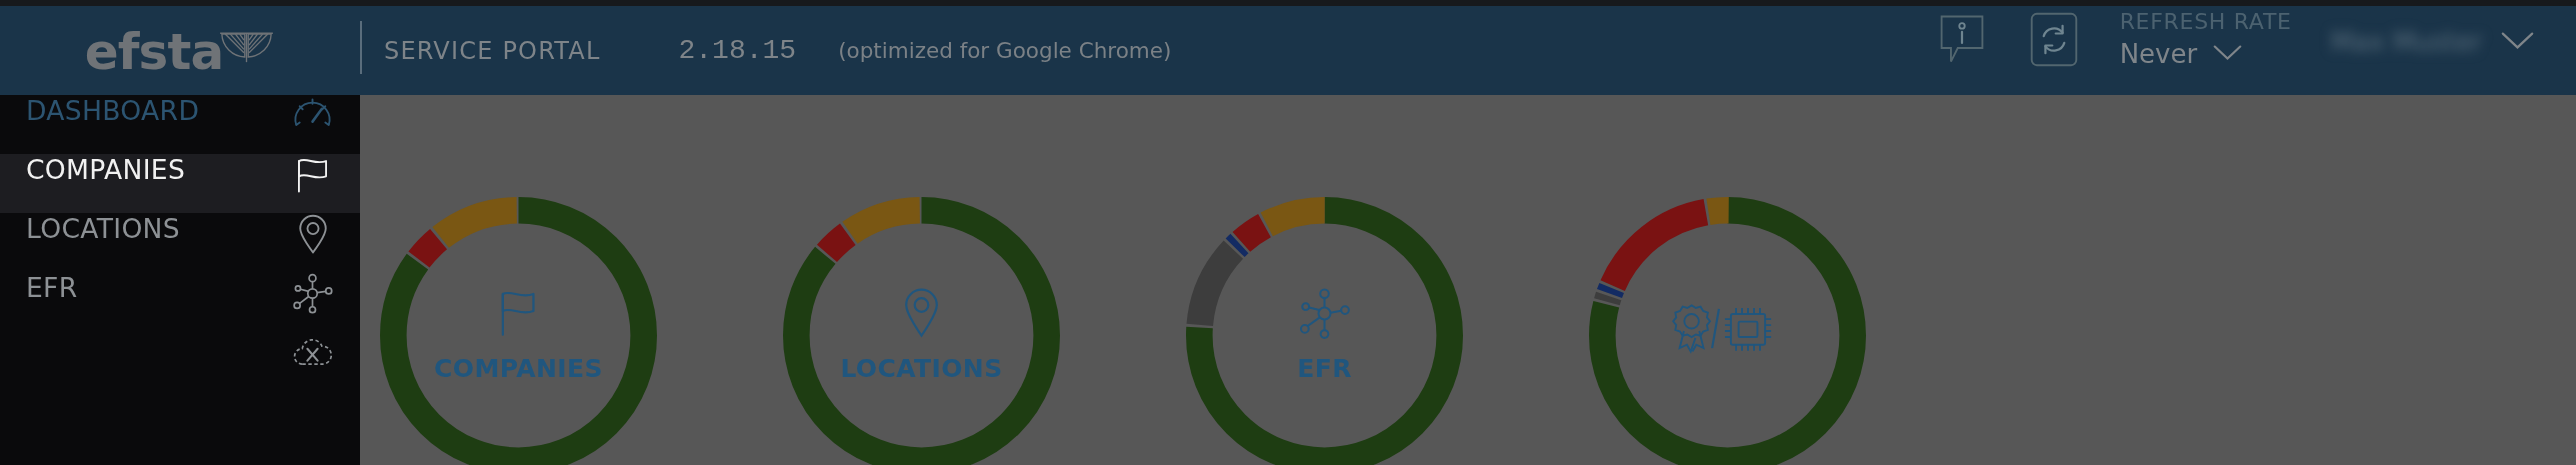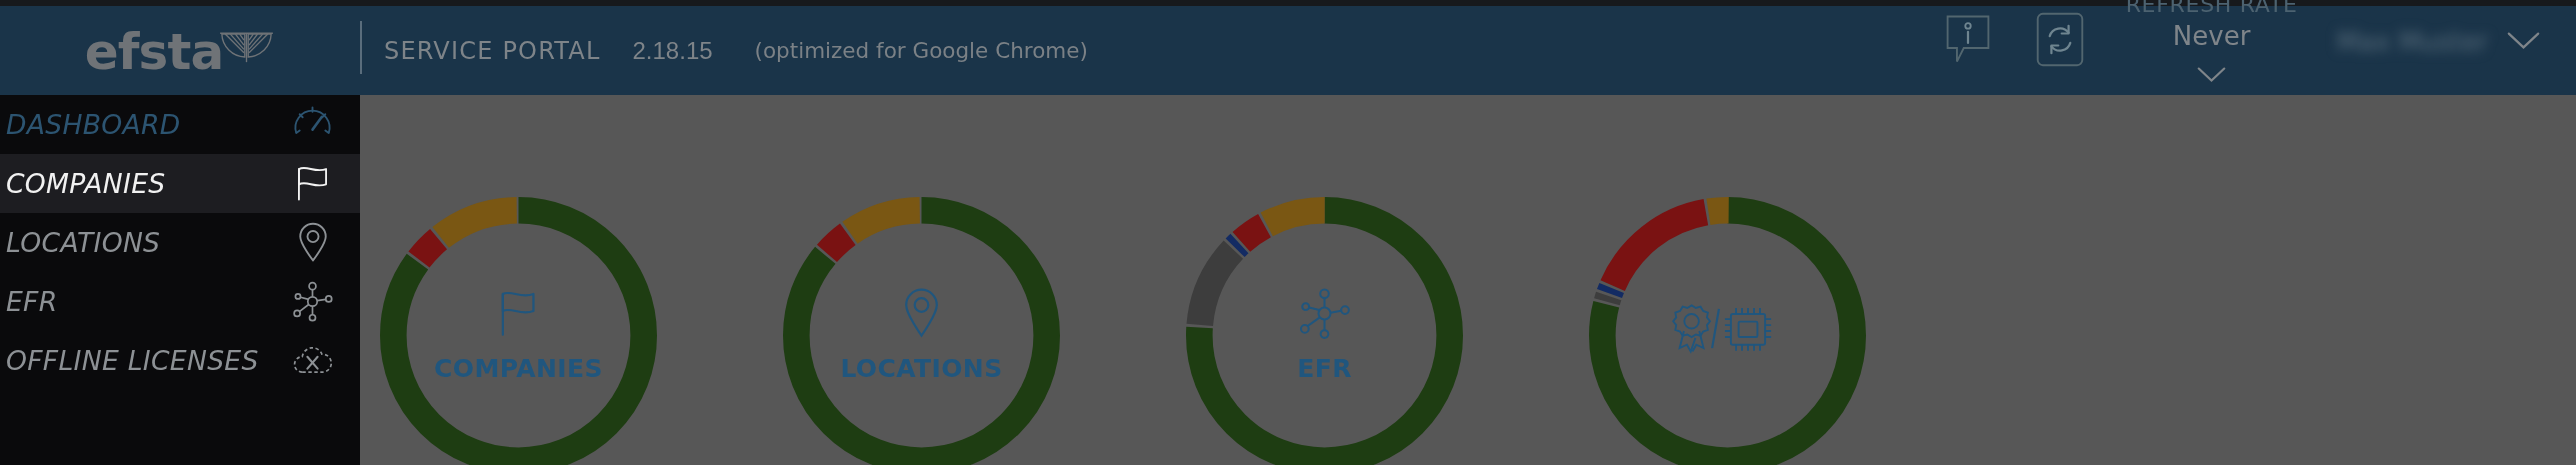--- a/index.html
+++ b/index.html
@@ -79,36 +79,36 @@
     align-items: center;
     gap: 16px;
   }
   .hdr-portal {
     font-size: 24px;
     letter-spacing: 1.2px;
     color: #7e8489;
     font-family: "DejaVu Sans", sans-serif;
   }
   .hdr-version {
-    font-size: 24px;
+    font-size: 28px;
     color: #7e8489;
-    margin-left: 16px;
-    font-family: Liberation Sans, sans-serif;
+    margin-left: 62px;
+    font-family: Liberation Mono, monospace;
   }
   .hdr-optimized {
     font-size: 21.5px;
     color: #7b8186;
     margin-left: 26px;
     font-family: "DejaVu Sans", sans-serif;
     text-align: right;
   }
 
   .hdr-right {
     position: absolute;
-    right: 2px; top: 0;
+    right: 8px; top: 0;
     height: 67px;
     display: flex;
     align-items: center;
   }
   .icon-btn {
     width: 53px; height: 57px;
     margin-right: 39px;
     display: flex;
     align-items: center;
     justify-content: center;
@@ -125,21 +125,20 @@
     letter-spacing: 0.7px;
     color: #4c6270;
     font-family: "DejaVu Sans", sans-serif;
     line-height: 1.1;
   }
   .rr-value-row {
     display: flex;
     align-items: center;
     gap: 15.4px;
     margin-top: 4.3px;
-    flex-direction: column;
   }
   .rr-value {
     font-size: 26px;
     color: #7f858a;
     font-family: "DejaVu Sans", sans-serif;
   }
   .user-block {
     display: flex;
     flex-direction: column;
     justify-content: center;
@@ -176,24 +175,22 @@
     top: 95px; left: 0;
     width: 360px;
     height: 370px;
     background: #0a0a0c;
     overflow: hidden;
   }
   .nav-item {
     position: relative;
     height: 59px;
     display: flex;
-    align-items: center;
-    padding-left: 6px;
+    padding-left: 26px;
     padding-right: 26px;
-    font-style: italic;
   }
   .nav-item .nav-label {
     font-size: 26.6px;
     letter-spacing: 0.3px;
     font-family: "DejaVu Sans", sans-serif;
     color: #8d9195;
     white-space: nowrap;
   }
   .nav-item .nav-icon {
     margin-left: auto;
@@ -395,21 +392,20 @@
             <circle cx="24" cy="43" r="3.5"></circle>
             <circle cx="6" cy="38" r="3.5"></circle>
             <circle cx="7" cy="18" r="3"></circle>
             <path d="M24 18.5 L24 10 M29.5 23 L39.5 21.5 M24 29.5 L24 39.5 M19.5 27.5 L9 35.5 M19.5 21.5 L10 19"></path>
           </g>
         </svg>
       </span>
     </div>
 
     <div class="nav-item">
-      <span class="nav-label">OFFLINE LICENSES</span>
       <span class="nav-icon">
         <svg width="41" height="38" viewBox="0 0 48 44">
           <path d="M12 35 A 9 9 0 0 1 12 17 A 12 12 0 0 1 35 14 A 9 9 0 0 1 36 35 Z" fill="none" stroke="#8d9195" stroke-width="2" stroke-dasharray="4 3"></path>
           <path d="M18 17 L30 31 M30 17 L18 31" stroke="#8d9195" stroke-width="2.4" stroke-linecap="round"></path>
         </svg>
       </span>
     </div>
 
   </div>
 

